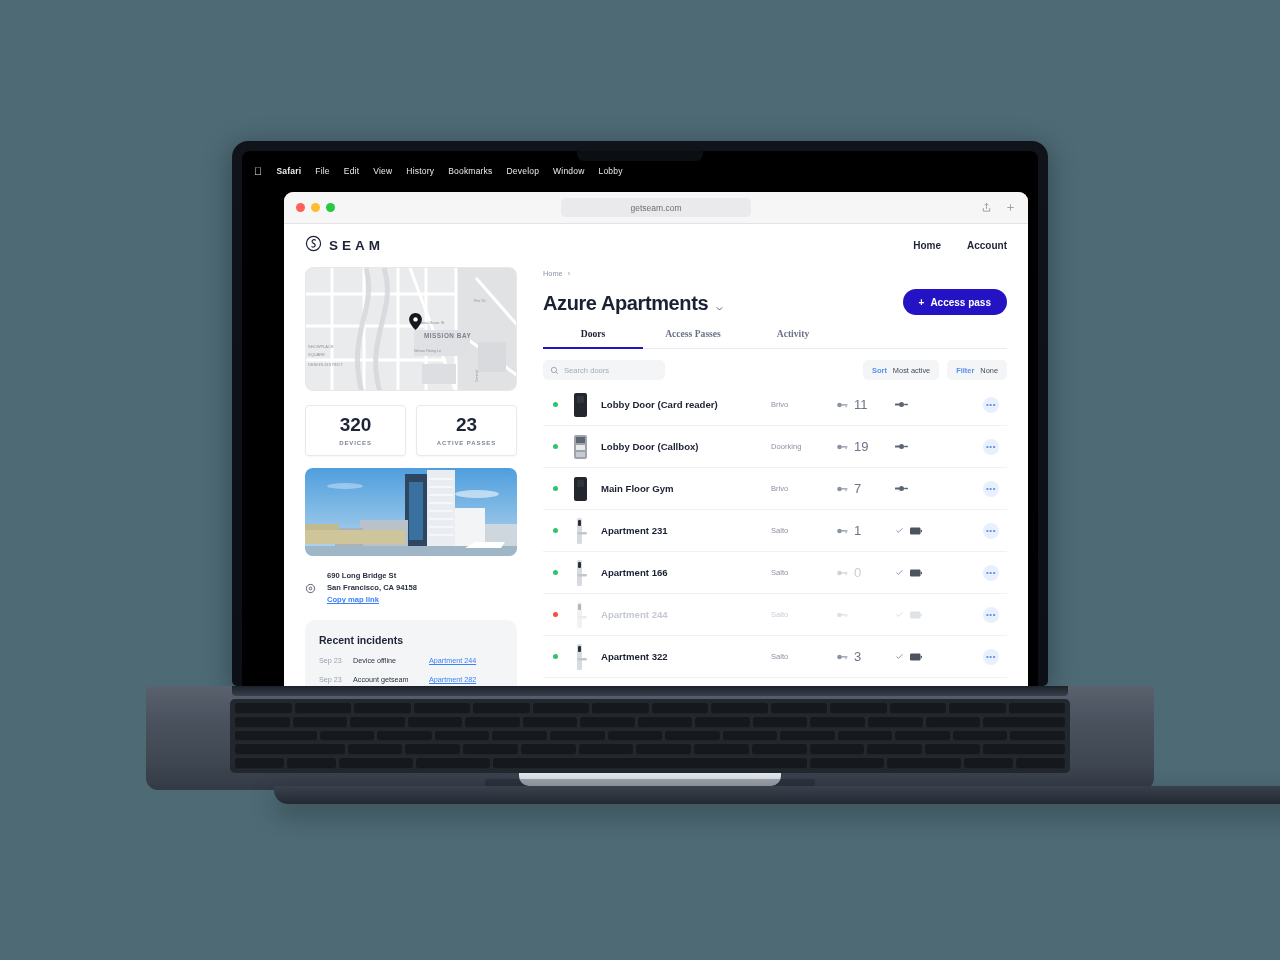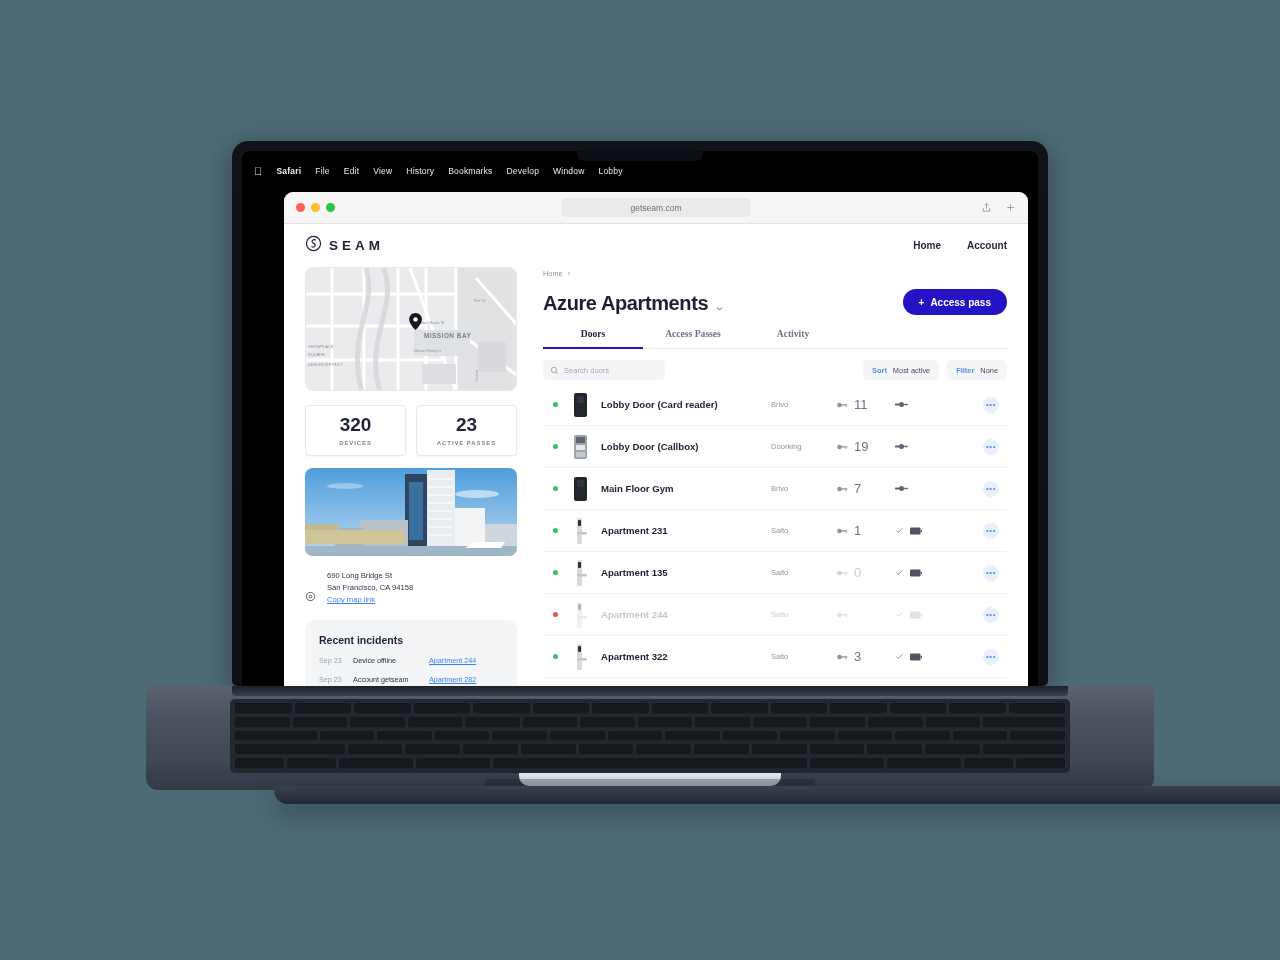--- a/index.html
+++ b/index.html
@@ -126,21 +126,21 @@
   .stat {
     flex: 1; background: #fff; border: 1px solid #e8e9ec; border-radius: 4px;
     padding: 9px 4px 9px; text-align: center;
     box-shadow: 0 1px 2px rgba(20,25,45,.04);
   }
   .stat-num { font-size: 19px; font-weight: bold; color: #1d2438; line-height: 1.1; }
   .stat-lbl { font-size: 6px; font-weight: bold; letter-spacing: .9px; color: #7b8496; margin-top: 4px; }
 
   .photo { margin-top: 12px; height: 88px; border-radius: 8px; overflow: hidden; position: relative; }
 
-  .addr { display: flex; gap: 8px; margin-top: 14px; align-items: flex-end; }
+  .addr { display: flex; gap: 8px; margin-top: 14px; align-items: center; font-weight: bold; }
   .addr-pin { flex: 0 0 14px; margin-top: 1px; }
   .addr-txt { font-size: 7.6px; color: #2a3142; line-height: 1.55; }
   .addr-link { color: #3b82f6; display: block; margin-top: 1px; }
 
   .incidents {
     margin-top: 14px; background: #f4f5f7; border-radius: 10px;
     padding: 14px 14px 10px 14px;
   }
   .inc-title { font-size: 10.5px; font-weight: bold; color: #1d2438; }
   .inc-row { display: flex; align-items: center; margin-top: 10px; font-size: 7.2px; }
@@ -577,21 +577,21 @@
 
                   <div class="row">
                     <span class="dot on"></span>
                     <span class="thumb">
                       <svg width="14" height="26" viewBox="0 0 14 26">
                           <rect x="4" y="0" width="5" height="26" rx="1.6" fill="#d7dade"></rect>
                           <rect x="5" y="2" width="3" height="6" rx="1" fill="#2b2f36"></rect>
                           <rect x="4" y="14" width="10" height="2.4" rx="1.2" fill="#c3c7cc"></rect>
                         </svg>
                     </span>
-                    <span class="rname">Apartment 135</span>
+                    <span class="rname">Apartment 166</span>
                     <span class="rbrand">Salto</span>
                     <span class="rkey" style="color:#c9ced7">
                       <svg width="11" height="8" viewBox="0 0 22 12" fill="#ccd1d9">
                           <circle cx="5" cy="6" r="4.6"></circle>
                           <rect x="8" y="4.6" width="13" height="2.6" rx="1"></rect>
                           <rect x="17" y="7" width="2" height="3.4" rx="1"></rect>
                         </svg>
                       <span>0</span>
                     </span>
                     <span class="rpower">

